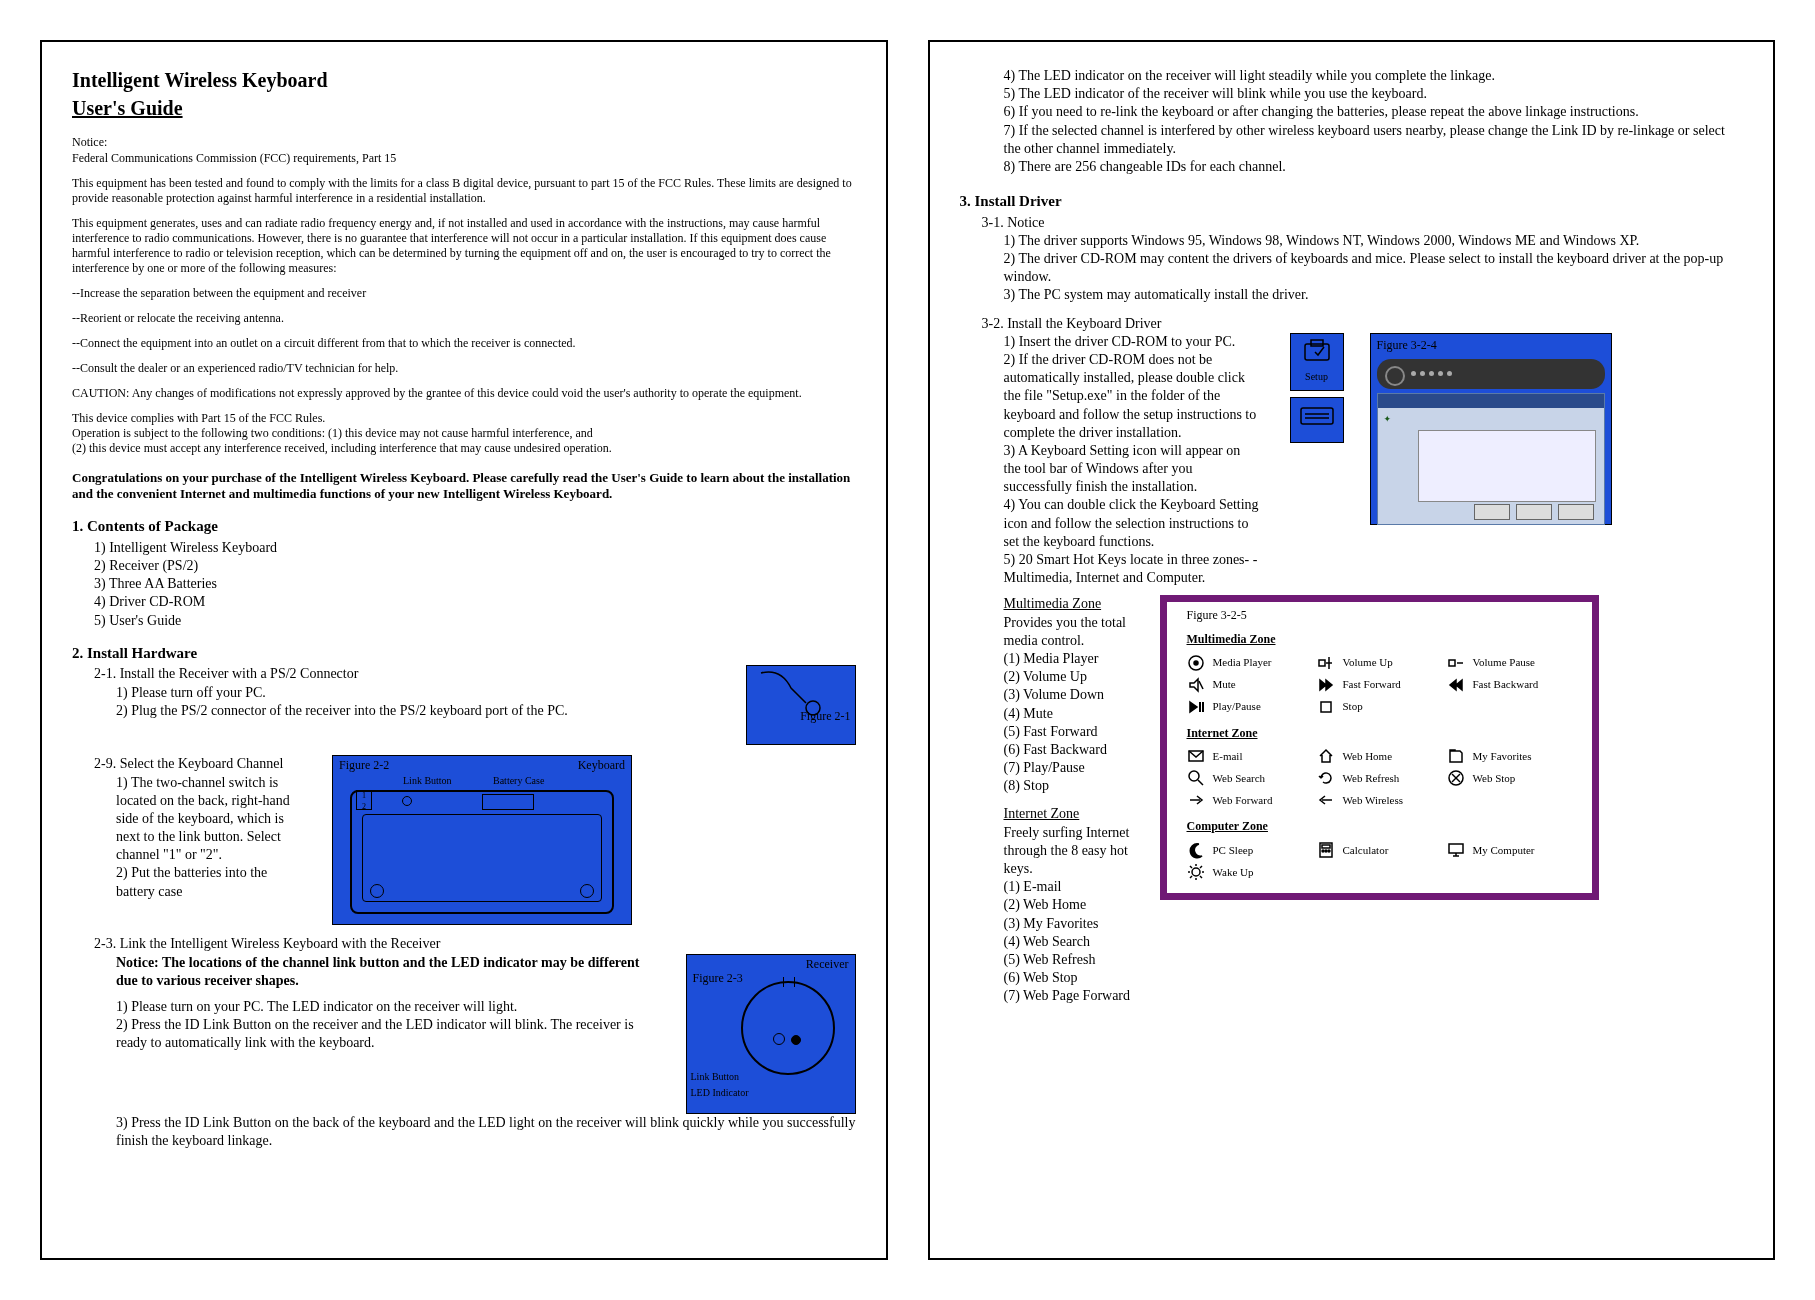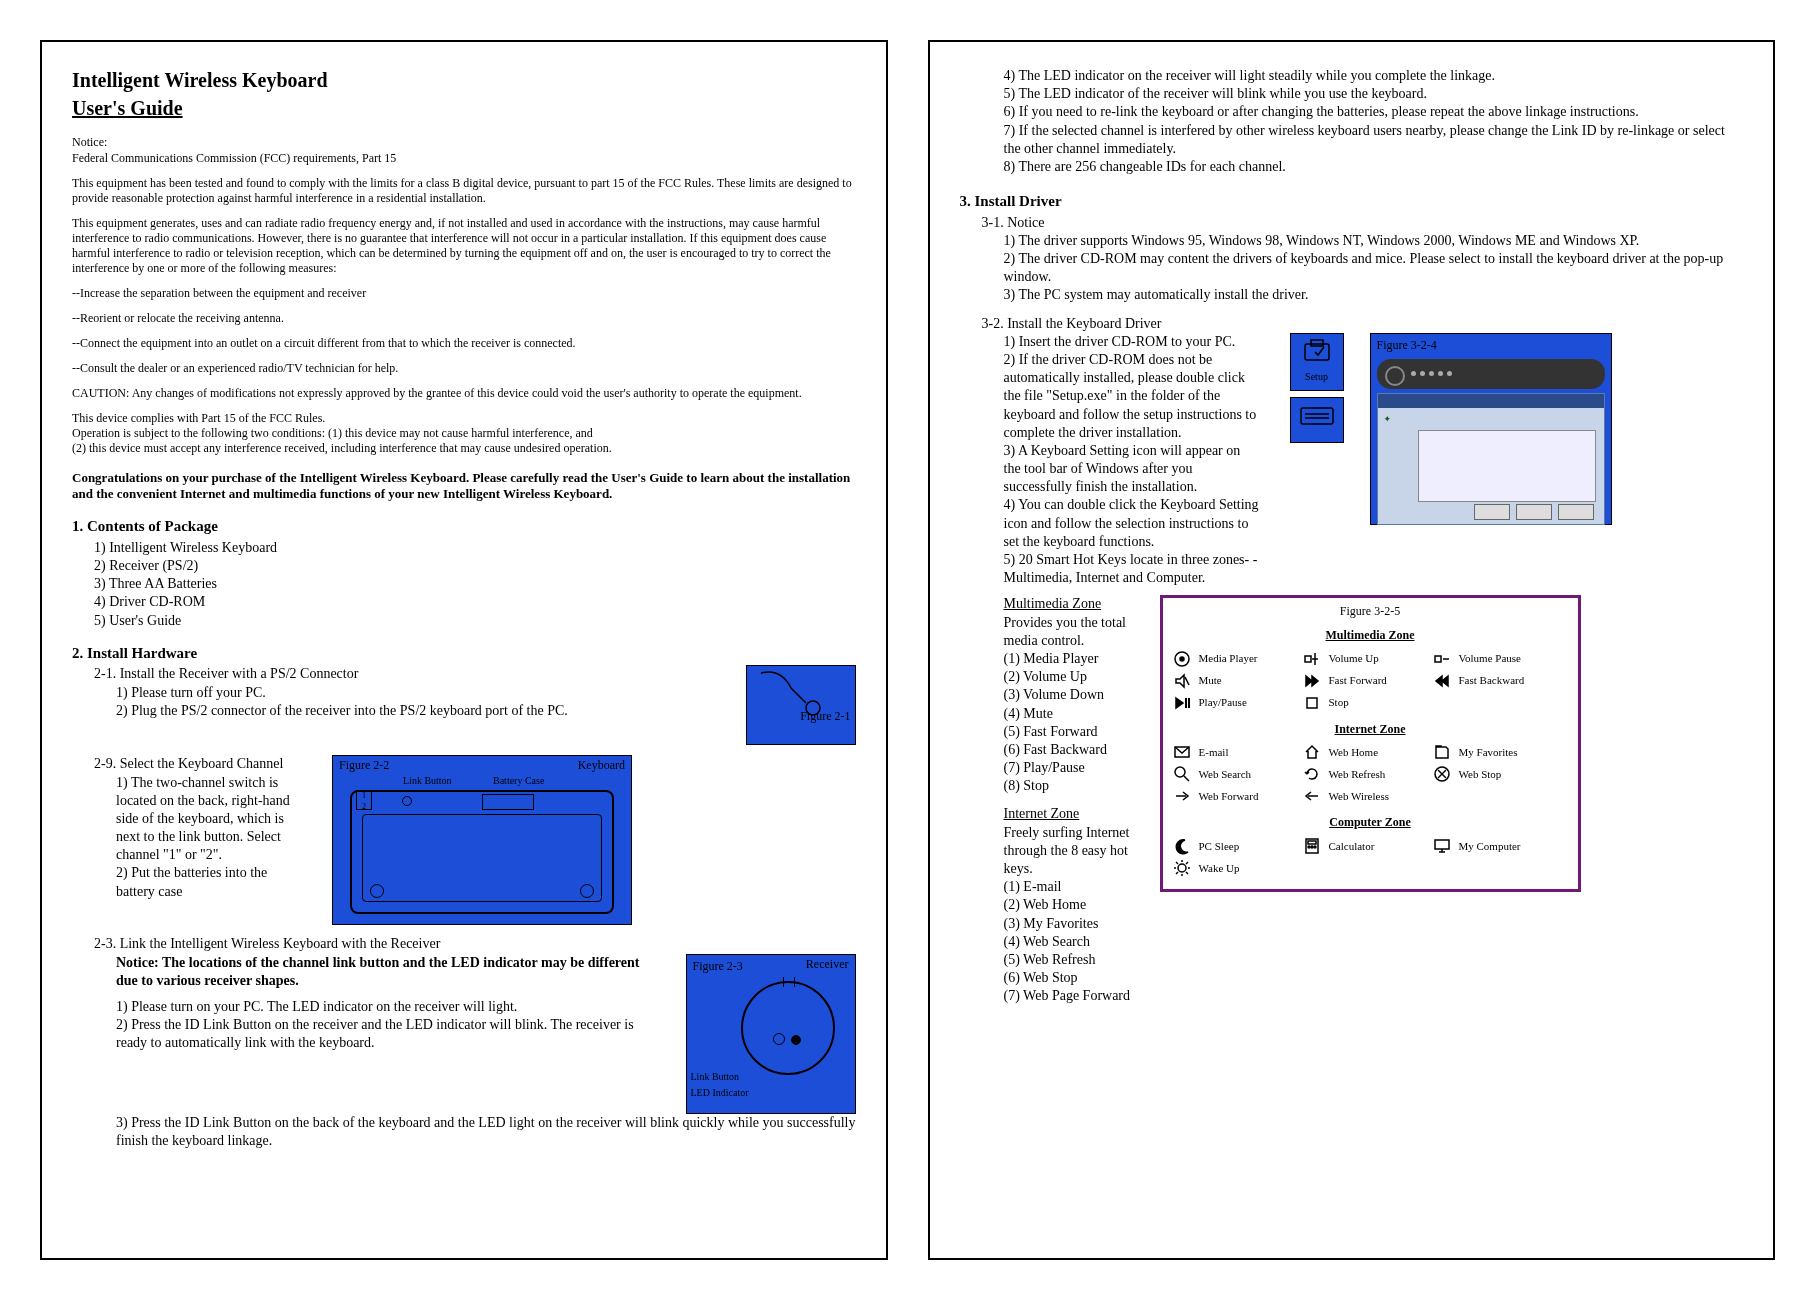--- a/index.html
+++ b/index.html
@@ -31,21 +31,21 @@
   .section-head { font-weight: bold; font-size: 15px; margin: 10px 0 2px 0; }
   .sub { margin-left: 22px; }
   .sub2 { margin-left: 44px; }
   .bold { font-weight: bold; }
   .underline { text-decoration: underline; }
   .fig-box { border: 1px solid #000; padding: 4px; font-size: 12px; display: inline-block; vertical-align: top; background:#1d4ed8;margin-left:20px; }
   .fig-label { font-size: 12px; }
   .two-col { display: flex; }
   .col-l { flex: 1; }
   .col-r { flex: 0 0 auto; margin-left: 10px; }
-  .hot-table { border: 3px solid #701a75; padding: 6px 10px 10px 10px; font-size: 11px; width: 395px; text-align: center; }
+  .hot-table { border: 7px solid #701a75; padding: 6px 10px 10px 20px; font-size: 11px; width: 395px; }
   .hot-table .zone { font-weight: bold; text-decoration: underline; font-size: 12px; margin: 8px 0 4px 0; }
   .hot-row { display: flex; flex-wrap: wrap; }
   .hot-item { width: 130px; display: flex; align-items: center; margin: 2px 0; }
   .hot-item svg { flex: 0 0 20px; margin-right: 6px; }
   svg { stroke: #000; fill: none; stroke-width: 1.5; }
   
   .receiver-circle { width:120px; height:120px; border:2px solid #000; border-radius:50%; position:relative; margin:4px auto; }
   .kb-rect { width:260px; height:120px; border:2px solid #000; border-radius:8px; position:relative; margin:4px auto; }
   .inner-rect { position:absolute; border:1px solid #000; border-radius:4px; inset:22px 10px 10px 10px; }
   .label-line { font-size:10px; }
@@ -128,21 +128,21 @@
 
   <div class="two-col">
     <div class="col-l" style="flex:1">
       <div class="sub2 bold">Notice: The locations of the channel link button and the LED indicator may be different due to various receiver shapes.</div>
       <div style="height:8px"></div>
       <div class="sub2">1) Please turn on your PC.  The LED indicator on the receiver will light.</div>
       <div class="sub2">2) Press the ID Link Button on the receiver and the LED indicator will blink.  The receiver is ready to automatically link with the keyboard.</div>
     </div>
     <div class="col-r">
       <div class="fig-box" style="width:160px;height:150px;position:relative">
-        <div class="fig-label" style="position:absolute;top:4px;left:6px">Figure 2-3</div>
+        <div class="fig-label" style="position:absolute;top:16px;left:6px">Figure 2-3</div>
         <div class="fig-label" style="position:absolute;top:2px;right:6px">Receiver</div>
         <div class="receiver-circle" style="width:90px;height:90px;margin-top:22px;margin-left:50px">
           <div style="position:absolute;top:50px;left:30px;width:10px;height:10px;border:1px solid #000;border-radius:50%"></div>
           <div style="position:absolute;top:52px;left:48px;width:8px;height:8px;border:1px solid #000;border-radius:50%;background:#000"></div>
           <div style="position:absolute;top:-6px;left:40px;width:10px;height:10px;border-left:1px solid #000;border-right:1px solid #000"></div>
         </div>
         <div class="label-line" style="position:absolute;bottom:30px;left:4px">Link Button</div>
         <div class="label-line" style="position:absolute;bottom:14px;left:4px">LED Indicator</div>
       </div>
     </div>

